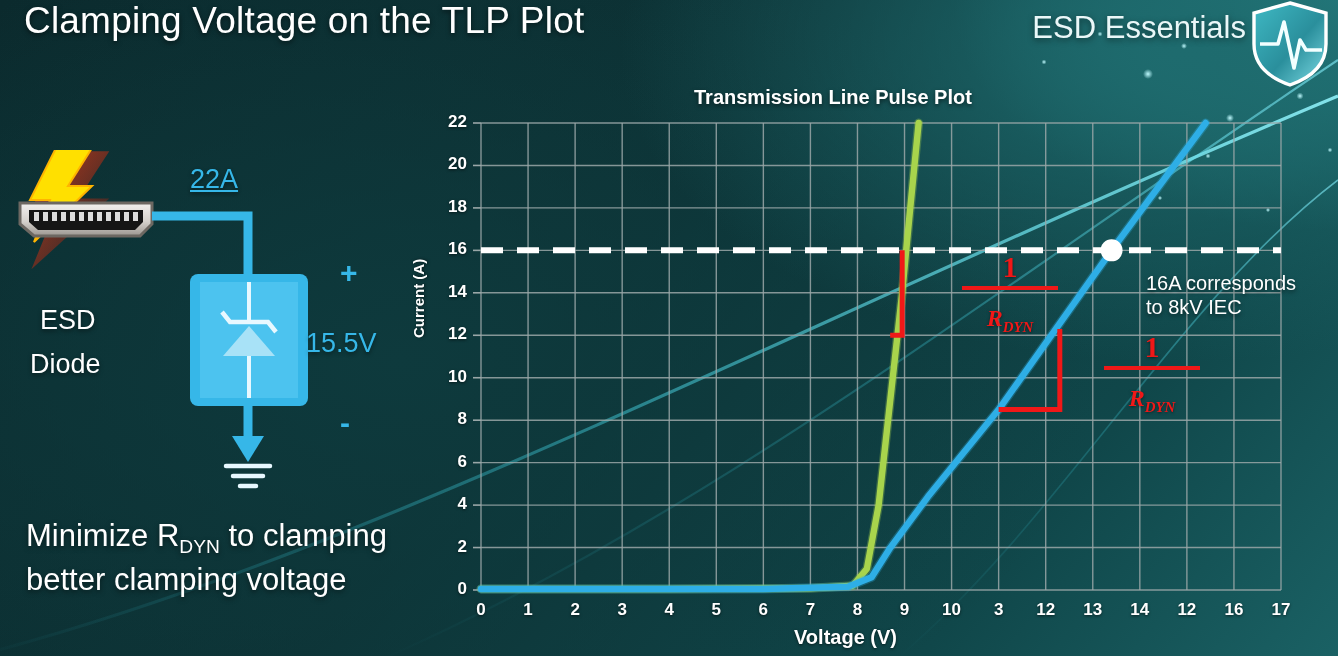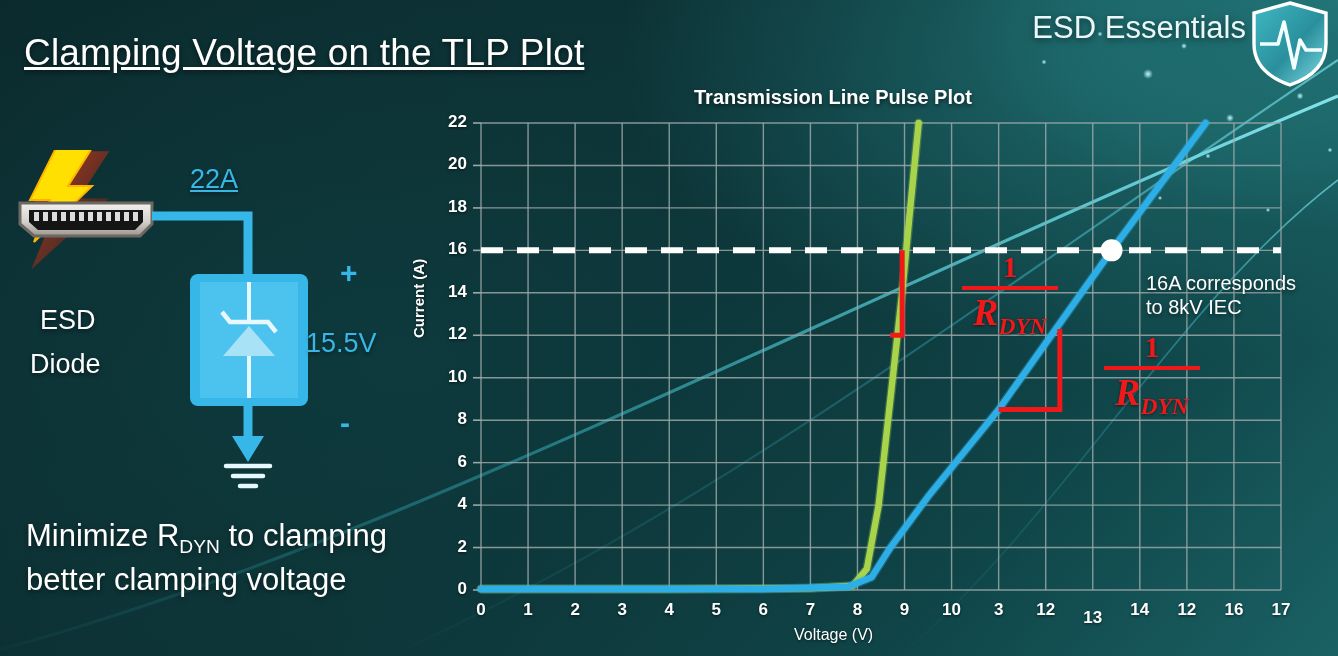--- a/index.html
+++ b/index.html
@@ -14,25 +14,24 @@
     background:
       radial-gradient(ellipse 900px 500px at 88% 8%, #1e6b6e 0%, rgba(30,107,110,0) 62%),
       radial-gradient(ellipse 700px 420px at 100% 0%, #2a8a8c 0%, rgba(42,138,140,0) 55%),
       radial-gradient(ellipse 1000px 620px at 30% 55%, #0e3a3d 0%, rgba(14,58,61,0) 70%),
       linear-gradient(130deg,#0b2a2d 0%, #0d3336 45%, #10474a 78%, #1a6164 100%);
   }
   #bgfx{position:absolute;inset:0;pointer-events:none;}
 
   
   .slide-title{
-    position:absolute;left:24px;top:32px;
+    position:absolute;left:24px;top:0;
     font-size:37px;color:#ffffff;letter-spacing:.2px;
     text-shadow:0 2px 5px rgba(0,0,0,.55);
     white-space:nowrap;
-    text-decoration:underline;
   }
   .brand{
     position:absolute;right:92px;top:10px;
     font-size:31px;color:#eaf7f8;
     text-shadow:0 2px 6px rgba(0,0,0,.5);
     white-space:nowrap;
   }
   .brand-shield{position:absolute;right:6px;top:0px;width:84px;height:88px;}
 
   
@@ -63,21 +62,21 @@
     text-shadow:0 2px 4px rgba(0,0,0,.55);white-space:nowrap;
   }
   .ylab{
     position:absolute;left:6px;top:252px;
     transform:rotate(-90deg);transform-origin:left top;
     font-size:15px;font-weight:700;color:#ffffff;
     text-shadow:0 1px 3px rgba(0,0,0,.6);white-space:nowrap;
   }
   .xlab{
     position:absolute;left:390px;top:540px;
-    font-size:16px;font-weight:400;color:#ffffff;
+    font-size:20px;font-weight:700;color:#ffffff;
     text-shadow:0 1px 3px rgba(0,0,0,.6);white-space:nowrap;text-align:center;
   }
   .ytick{
     position:absolute;text-align:right;width:40px;
     font-size:17px;font-weight:700;color:#ffffff;
     text-shadow:0 1px 3px rgba(0,0,0,.6);
   }
   .xtick{
     position:absolute;text-align:center;width:30px;
     font-size:17px;font-weight:700;color:#ffffff;
@@ -88,21 +87,21 @@
     text-shadow:0 2px 4px rgba(0,0,0,.55);white-space:nowrap;
   }
   
   .frac{
     position:absolute;color:#f01818;font-family:"Liberation Serif",serif;
     font-style:italic;text-align:center;line-height:1;
     text-shadow:0 1px 3px rgba(0,0,0,.5);
   }
   .frac .num{font-size:30px;font-weight:700;font-style:normal;display:block;padding-bottom:2px;}
   .frac .bar{display:block;height:4px;background:#f01818;margin:2px 0 2px;}
-  .frac .den{font-size:38px;font-weight:700;display:block;padding-top:1px;}
+  .frac .den{font-size:24px;font-weight:700;display:block;padding-top:14px;}
   .frac .den sub{font-size:.62em;}
 </style>
 </head>
 <body>
 
 <div id="slide">
 
   <svg id="bgfx" viewBox="0 0 1338 656">
     <defs>
       <linearGradient id="swoosh1" x1="0" y1="1" x2="1" y2="0">
@@ -315,21 +314,21 @@
         <div class="xtick" style="left: 203.176px; top: 514px;">3</div>
         <div class="xtick" style="left: 250.235px; top: 514px;">4</div>
         <div class="xtick" style="left: 297.294px; top: 514px;">5</div>
         <div class="xtick" style="left: 344.353px; top: 514px;">6</div>
         <div class="xtick" style="left: 391.412px; top: 514px;">7</div>
         <div class="xtick" style="left: 438.471px; top: 514px;">8</div>
         <div class="xtick" style="left: 485.529px; top: 514px;">9</div>
         <div class="xtick" style="left: 532.588px; top: 514px;">10</div>
         <div class="xtick" style="left: 579.647px; top: 514px;">3</div>
         <div class="xtick" style="left: 626.706px; top: 514px;">12</div>
-        <div class="xtick" style="left: 673.765px; top: 514px; margin-top: 8px;">13</div>
+        <div class="xtick" style="left: 673.765px; top: 514px;">13</div>
         <div class="xtick" style="left: 720.824px; top: 514px;">14</div>
         <div class="xtick" style="left: 767.882px; top: 514px;">12</div>
         <div class="xtick" style="left: 814.941px; top: 514px;">16</div>
         <div class="xtick" style="left: 862px; top: 514px;">17</div>
       </div>
 
     
     <div class="annot" style="left:742px;top:154px;margin-top:31px;">
       <span>16A corresponds</span><br>
       <span>to 8kV IEC</span>

